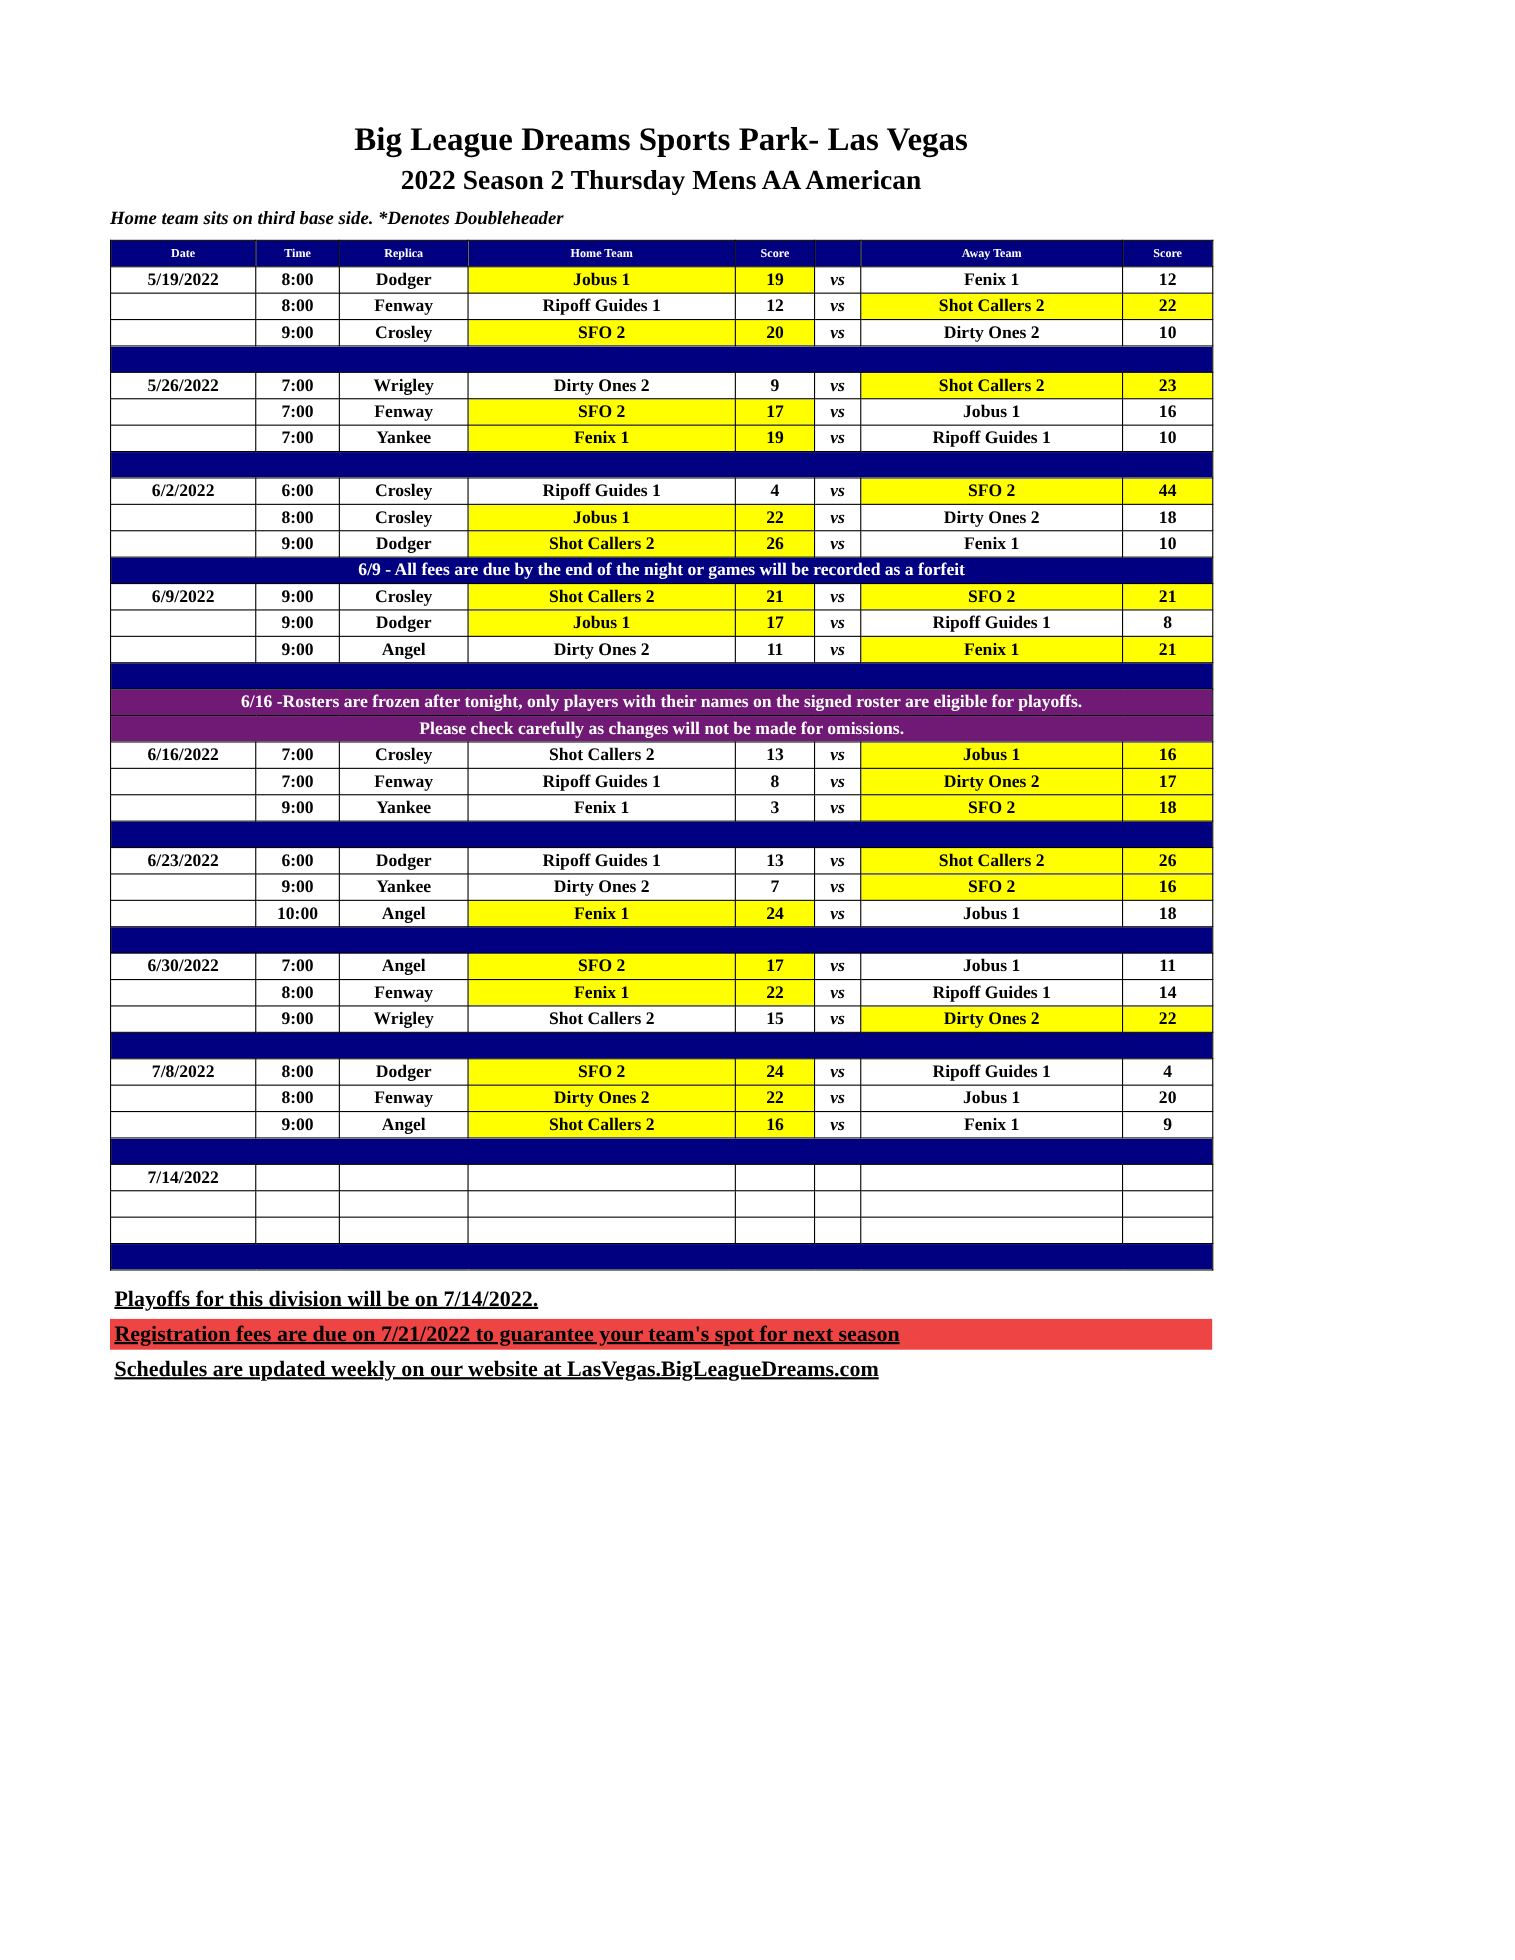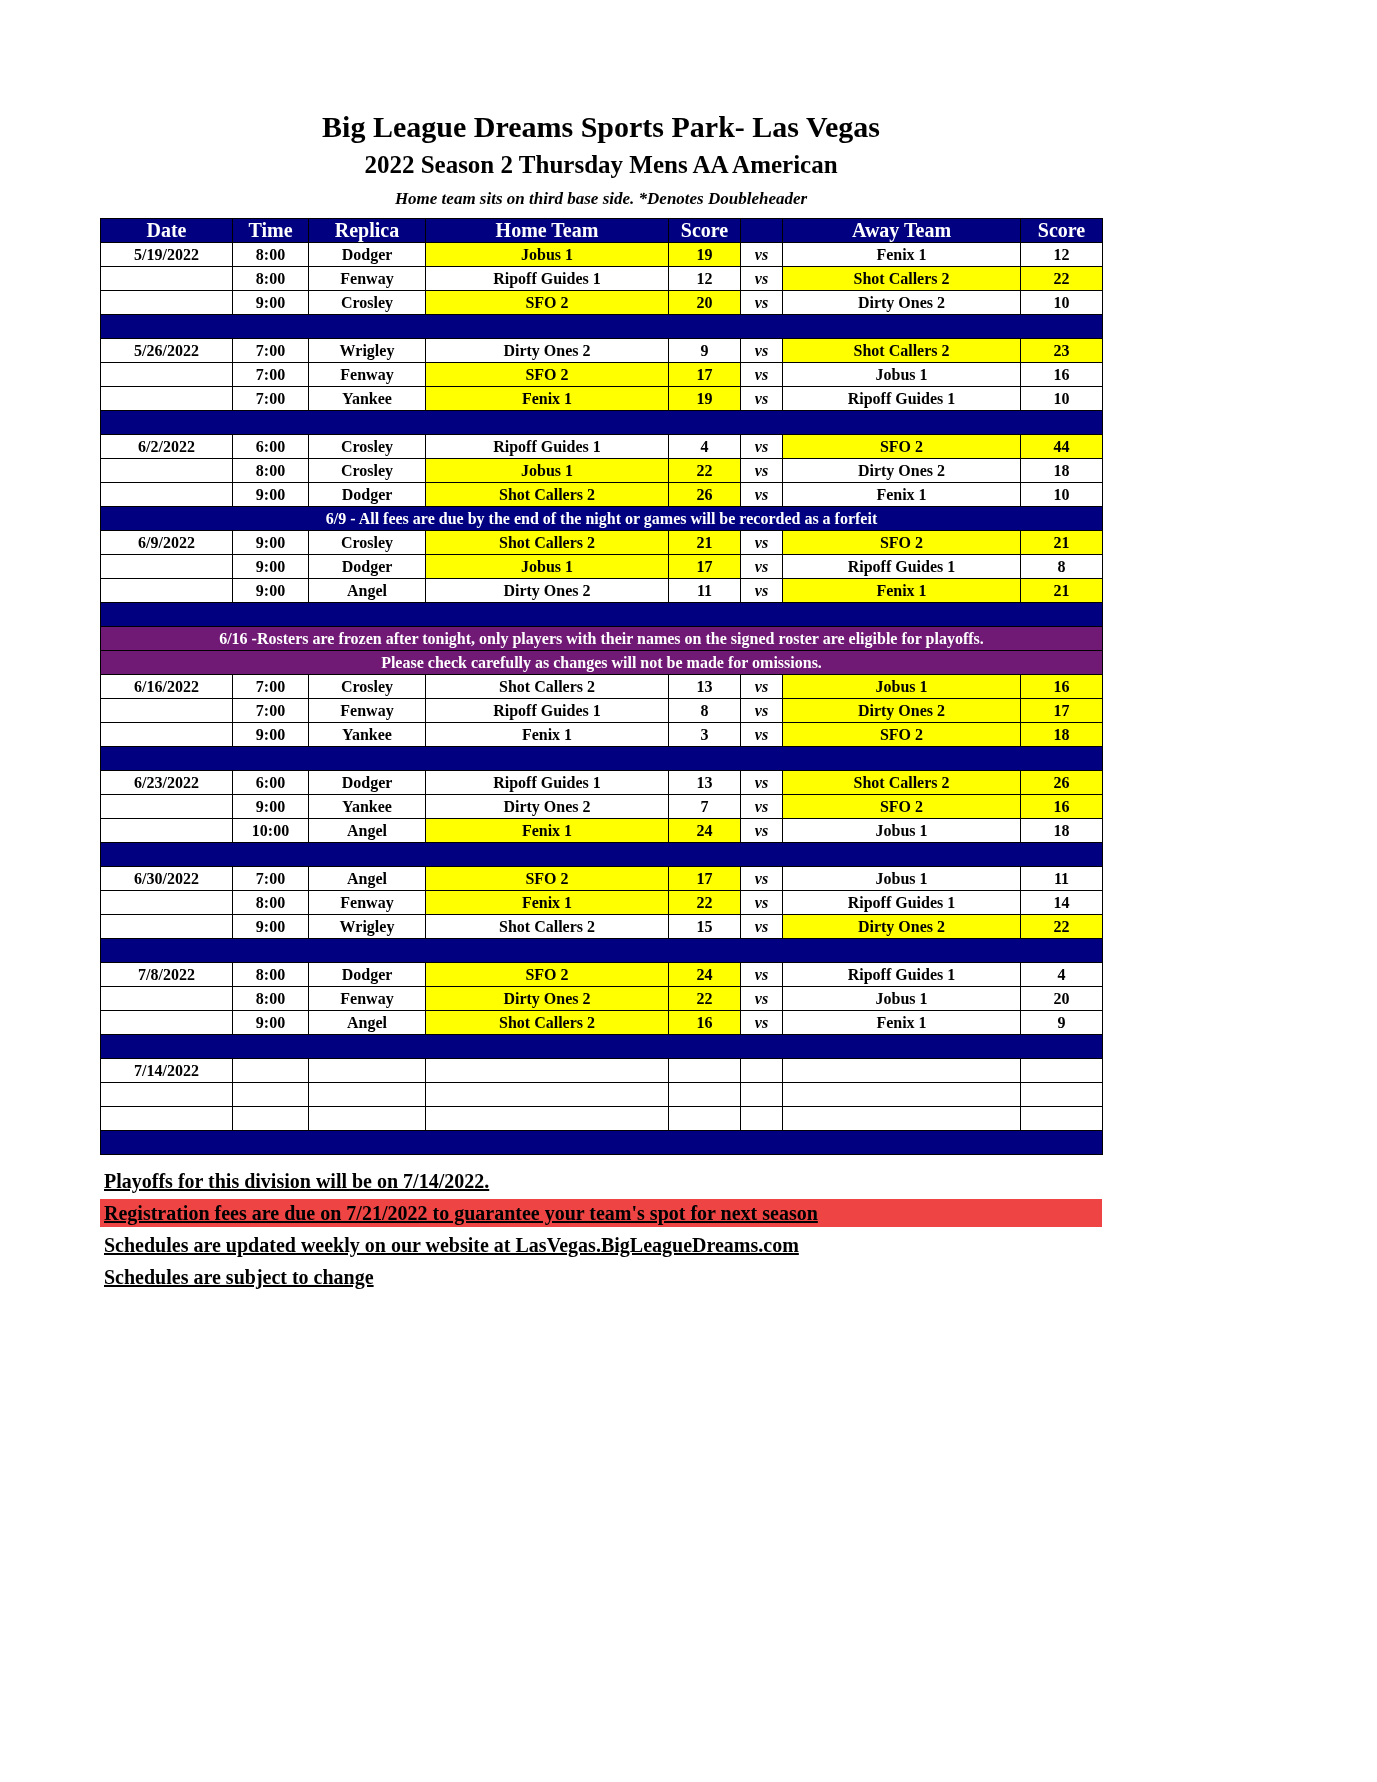--- a/index.html
+++ b/index.html
@@ -26,21 +26,21 @@
     font-size: 25px;
     font-weight: bold;
     text-align: center;
     line-height: 30px;
     margin-top: 6px;
   }
   .tagline {
     font-size: 17px;
     font-weight: bold;
     font-style: italic;
-    text-align: center;
+    text-align: left;
     line-height: 22px;
     margin-top: 8px;
   }
   table.schedule {
     border-collapse: collapse;
     table-layout: fixed;
     width: 1002px;
     margin-top: 8px;
   }
   table.schedule th,
@@ -51,21 +51,21 @@
     font-size: 16px;
     text-align: center;
     vertical-align: middle;
     padding: 0 2px;
     white-space: nowrap;
     overflow: hidden;
   }
   table.schedule thead th {
     background: #000080;
     color: #ffffff;
-    font-size: 20px;
+    font-size: 11px;
   }
   td.hl { background: #FFFF00; }
   td.sep { background: #000080; }
   td.notice { color: #ffffff; font-size: 16px; }
   td.notice.navy { background: #000080; }
   td.notice.red  { background: #701a75; }
   td.vs { font-style: italic; font-size: 15px; }
   .footer {
     margin-top: 12px;
     font-weight: bold;
@@ -414,15 +414,14 @@
         <tr>
           <td colspan="8" class="sep"></td>
         </tr>
       </tbody>
   </table>
 
   <div class="footer">
     <div class="fline">Playoffs for this division will be on 7/14/2022.</div>
     <div class="fline hl-yellow">Registration fees are due on 7/21/2022 to guarantee your team's spot for next season</div>
     <div class="fline">Schedules are updated weekly on our website at LasVegas.BigLeagueDreams.com</div>
-    <div class="fline">Schedules are subject to change</div>
   </div>
 </div>
 
 </body></html>

